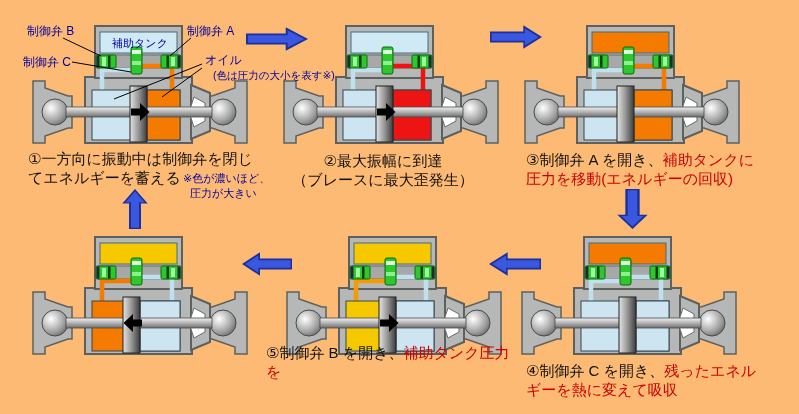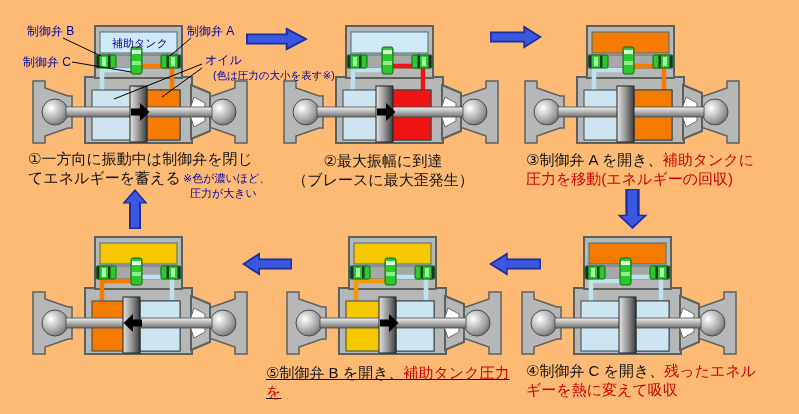--- a/index.html
+++ b/index.html
@@ -440,17 +440,17 @@
     <div>（ブレースに最大歪発生）</div>
   </div>
   <div class="caption" style="left:526px;top:150px;width:266px;">
     <div><span>③制御弁 A を開き、</span><span class="red">補助タンクに</span></div>
     <div><span class="red">圧力を移動(エネルギーの回収)</span></div>
   </div>
   <div class="caption" style="left:526px;top:361px;width:266px;">
     <div><span>④制御弁 C を開き、</span><span class="red">残ったエネル</span></div>
     <div><span class="red">ギーを熱に変えて吸収</span></div>
   </div>
-  <div class="caption" style="left:266px;top:363px;width:250px;text-decoration:underline;">
+  <div class="caption" style="left:266px;top:343px;width:250px;">
     <div><span>⑤制御弁 B を開き、</span><span class="red">補助タンク圧力を</span></div>
   </div>
 
 </div>
 
 </body></html>

